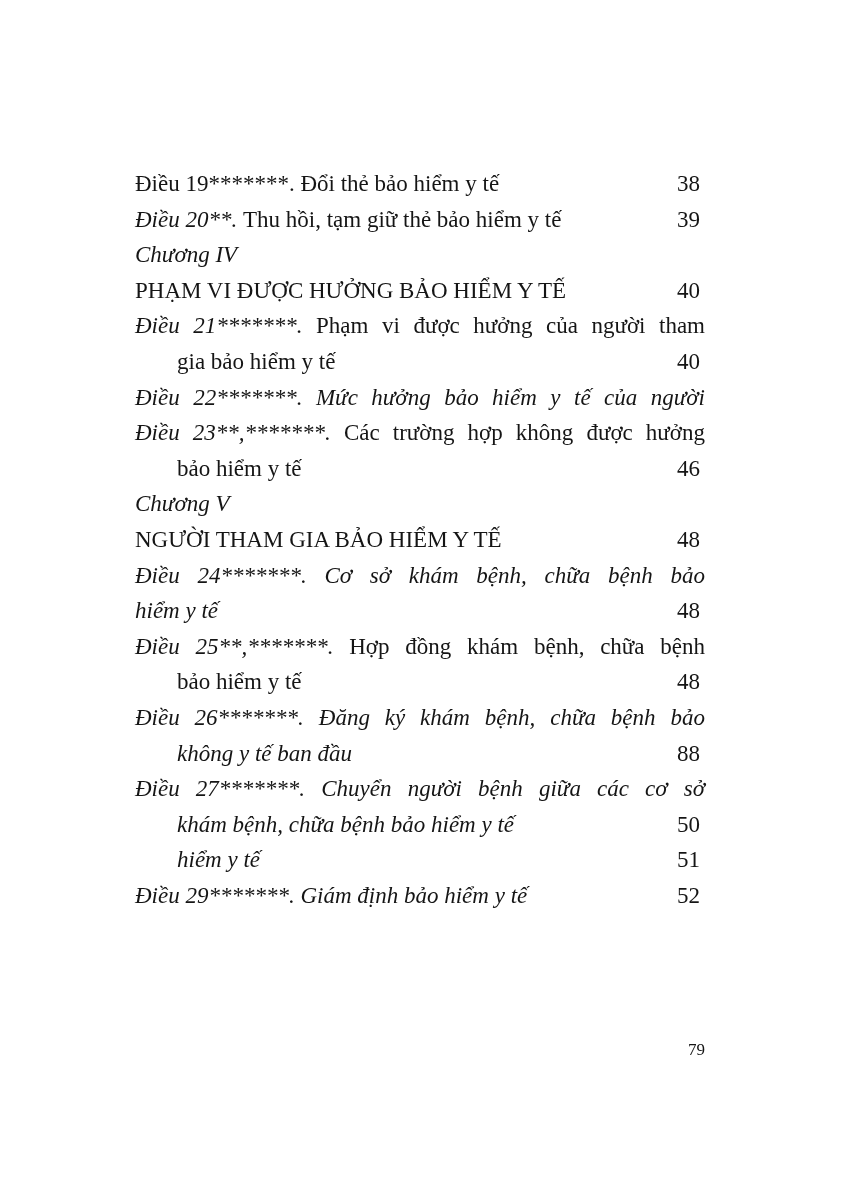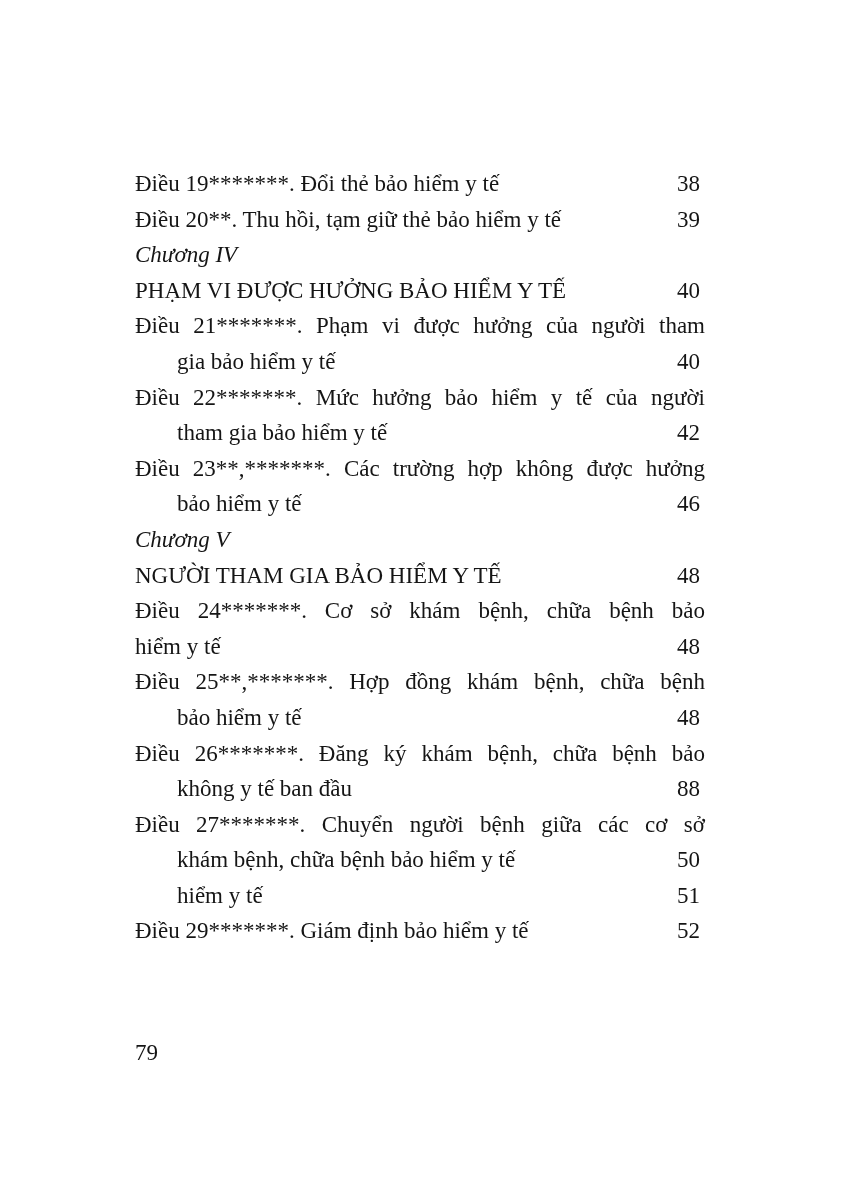--- a/index.html
+++ b/index.html
@@ -21,24 +21,24 @@
     text-align-last: justify;
     -moz-text-align-last: justify;
     white-space: normal;
   }
   .flexline { display: flex; justify-content: space-between; align-items: baseline; }
   .txt { flex: 1 1 auto; overflow: visible; }
   .ind { padding-left: 42px; }
   .pageno { flex: 0 0 auto; min-width: 28px; text-align: left; font-style: normal; }
   .hcenter { flex: 1 1 auto; text-align: left; }
   .chapter-label { font-style: italic; }
-  .it { }
+  .it { font-style: italic; }
   .footer {
     position: absolute; left: 135px; top: 1040px; width: 570px;
-    font-size: 23px; 
+    font-size: 17px; text-align: right;
   }
 </style>
 </head>
 <body>
 
 <div class="sheet">
   <div id="toc">
       <div class="row flexline">
         <div class="txt"><span>Điều 19*******. </span><span>Đổi thẻ bảo hiểm y tế</span></div>
         <div class="pageno">38</div>
@@ -54,24 +54,20 @@
       <div class="row flexline">
         <div class="hcenter">PHẠM VI ĐƯỢC HƯỞNG BẢO HIỂM Y TẾ</div>
         <div class="pageno">40</div>
       </div>
       <div class="row just"><span class="it">Điều 21*******. </span><span>Phạm vi được hưởng của người tham</span></div>
       <div class="row flexline">
         <div class="txt ind"><span>gia bảo hiểm y tế</span></div>
         <div class="pageno">40</div>
       </div>
       <div class="row just"><span class="it">Điều 22*******. Mức hưởng bảo hiểm y tế của người</span></div>
-      <div class="row flexline">
-        <div class="txt ind"><span class="it">tham gia bảo hiểm y tế</span></div>
-        <div class="pageno">42</div>
-      </div>
       <div class="row just"><span class="it">Điều 23**,*******. </span><span>Các trường hợp không được hưởng</span></div>
       <div class="row flexline">
         <div class="txt ind"><span>bảo hiểm y tế</span></div>
         <div class="pageno">46</div>
       </div>
       <div class="row flexline">
         <div class="hcenter chapter-label">Chương V</div>
         <div class="pageno"></div>
       </div>
       <div class="row flexline">

